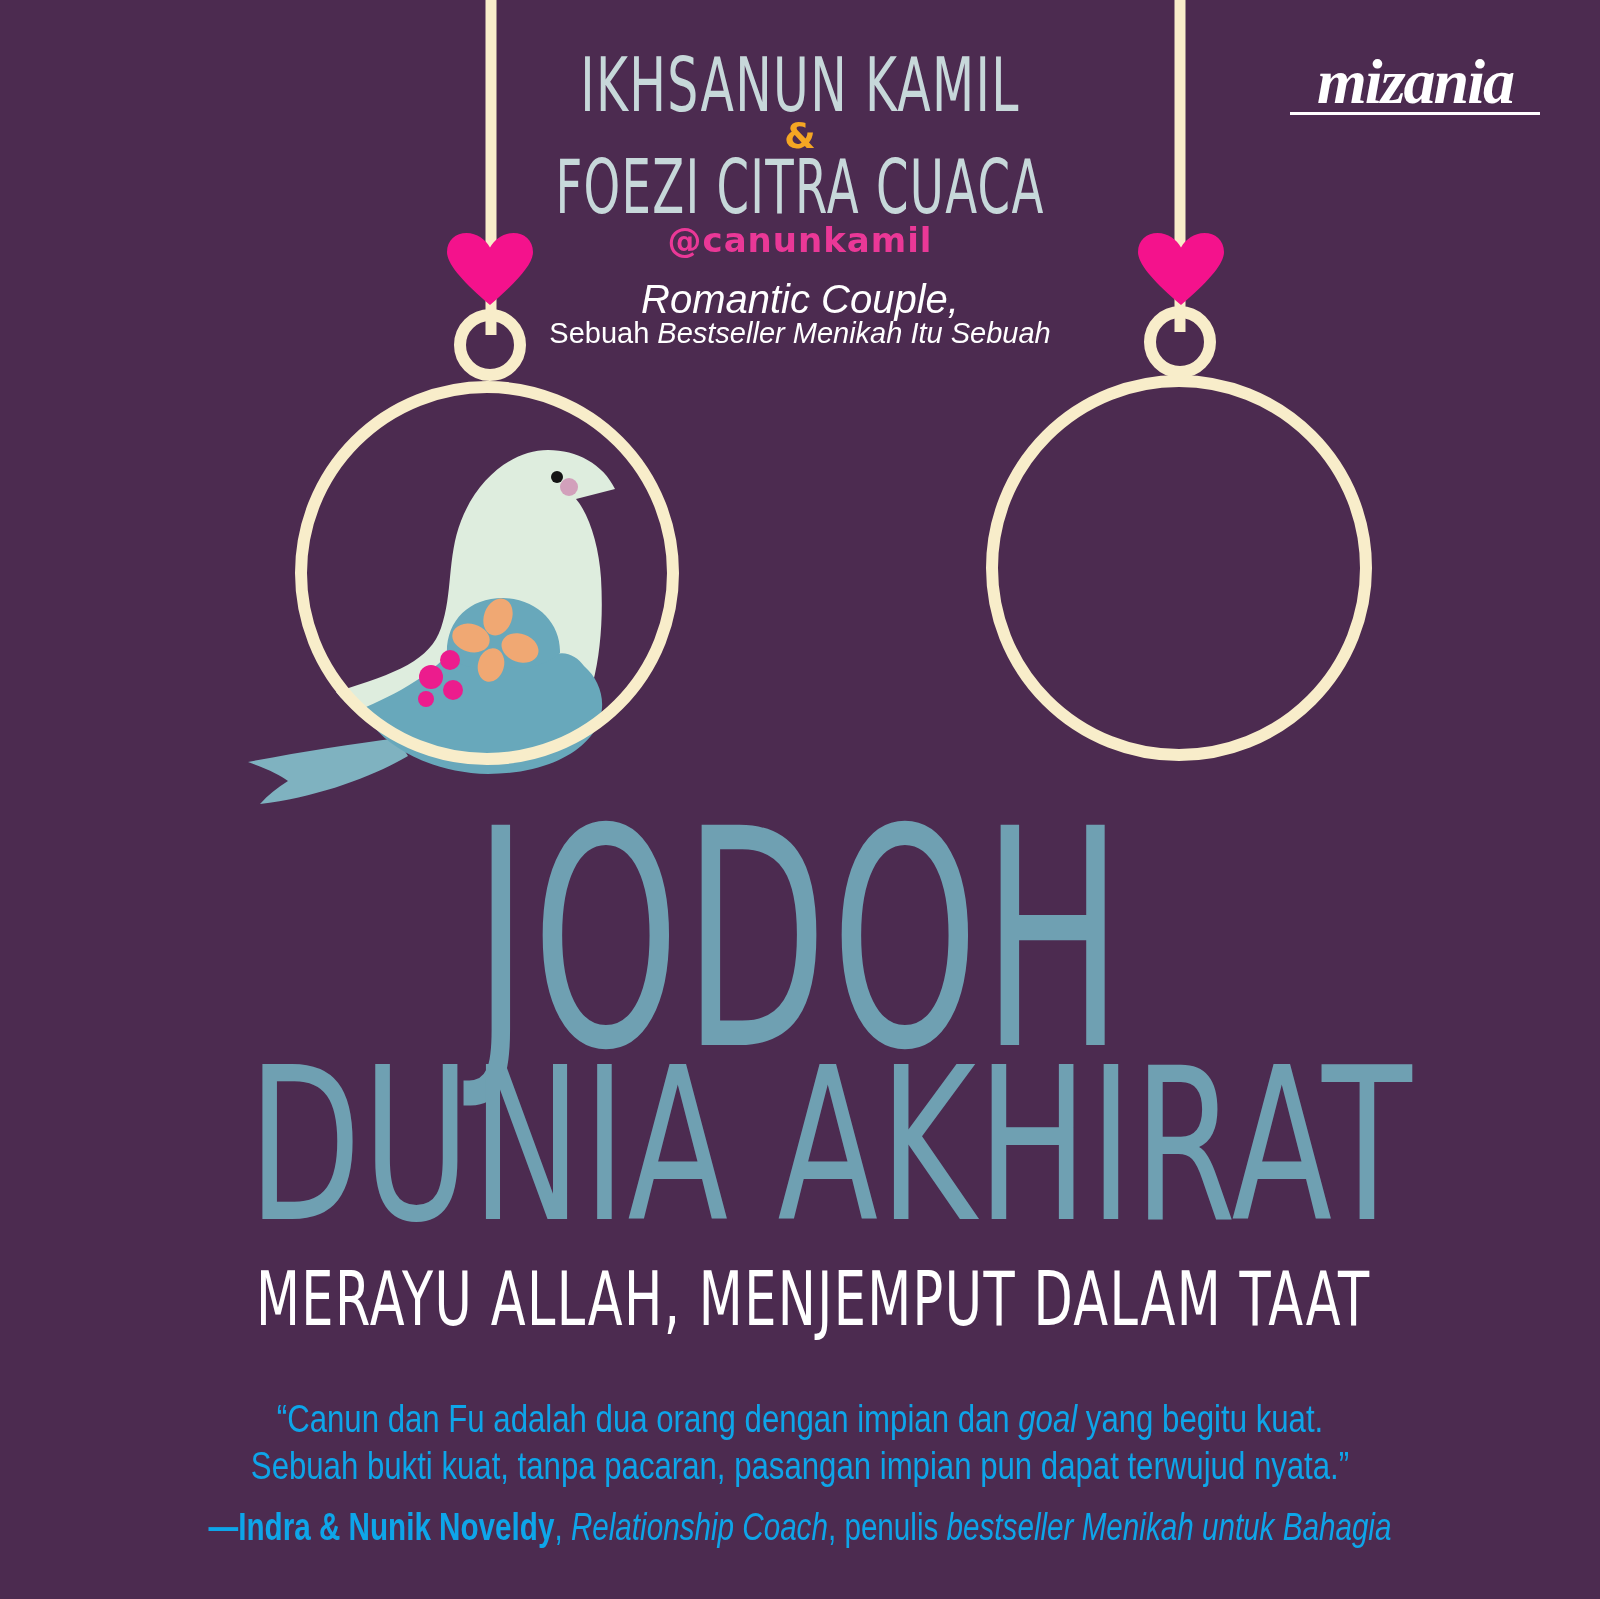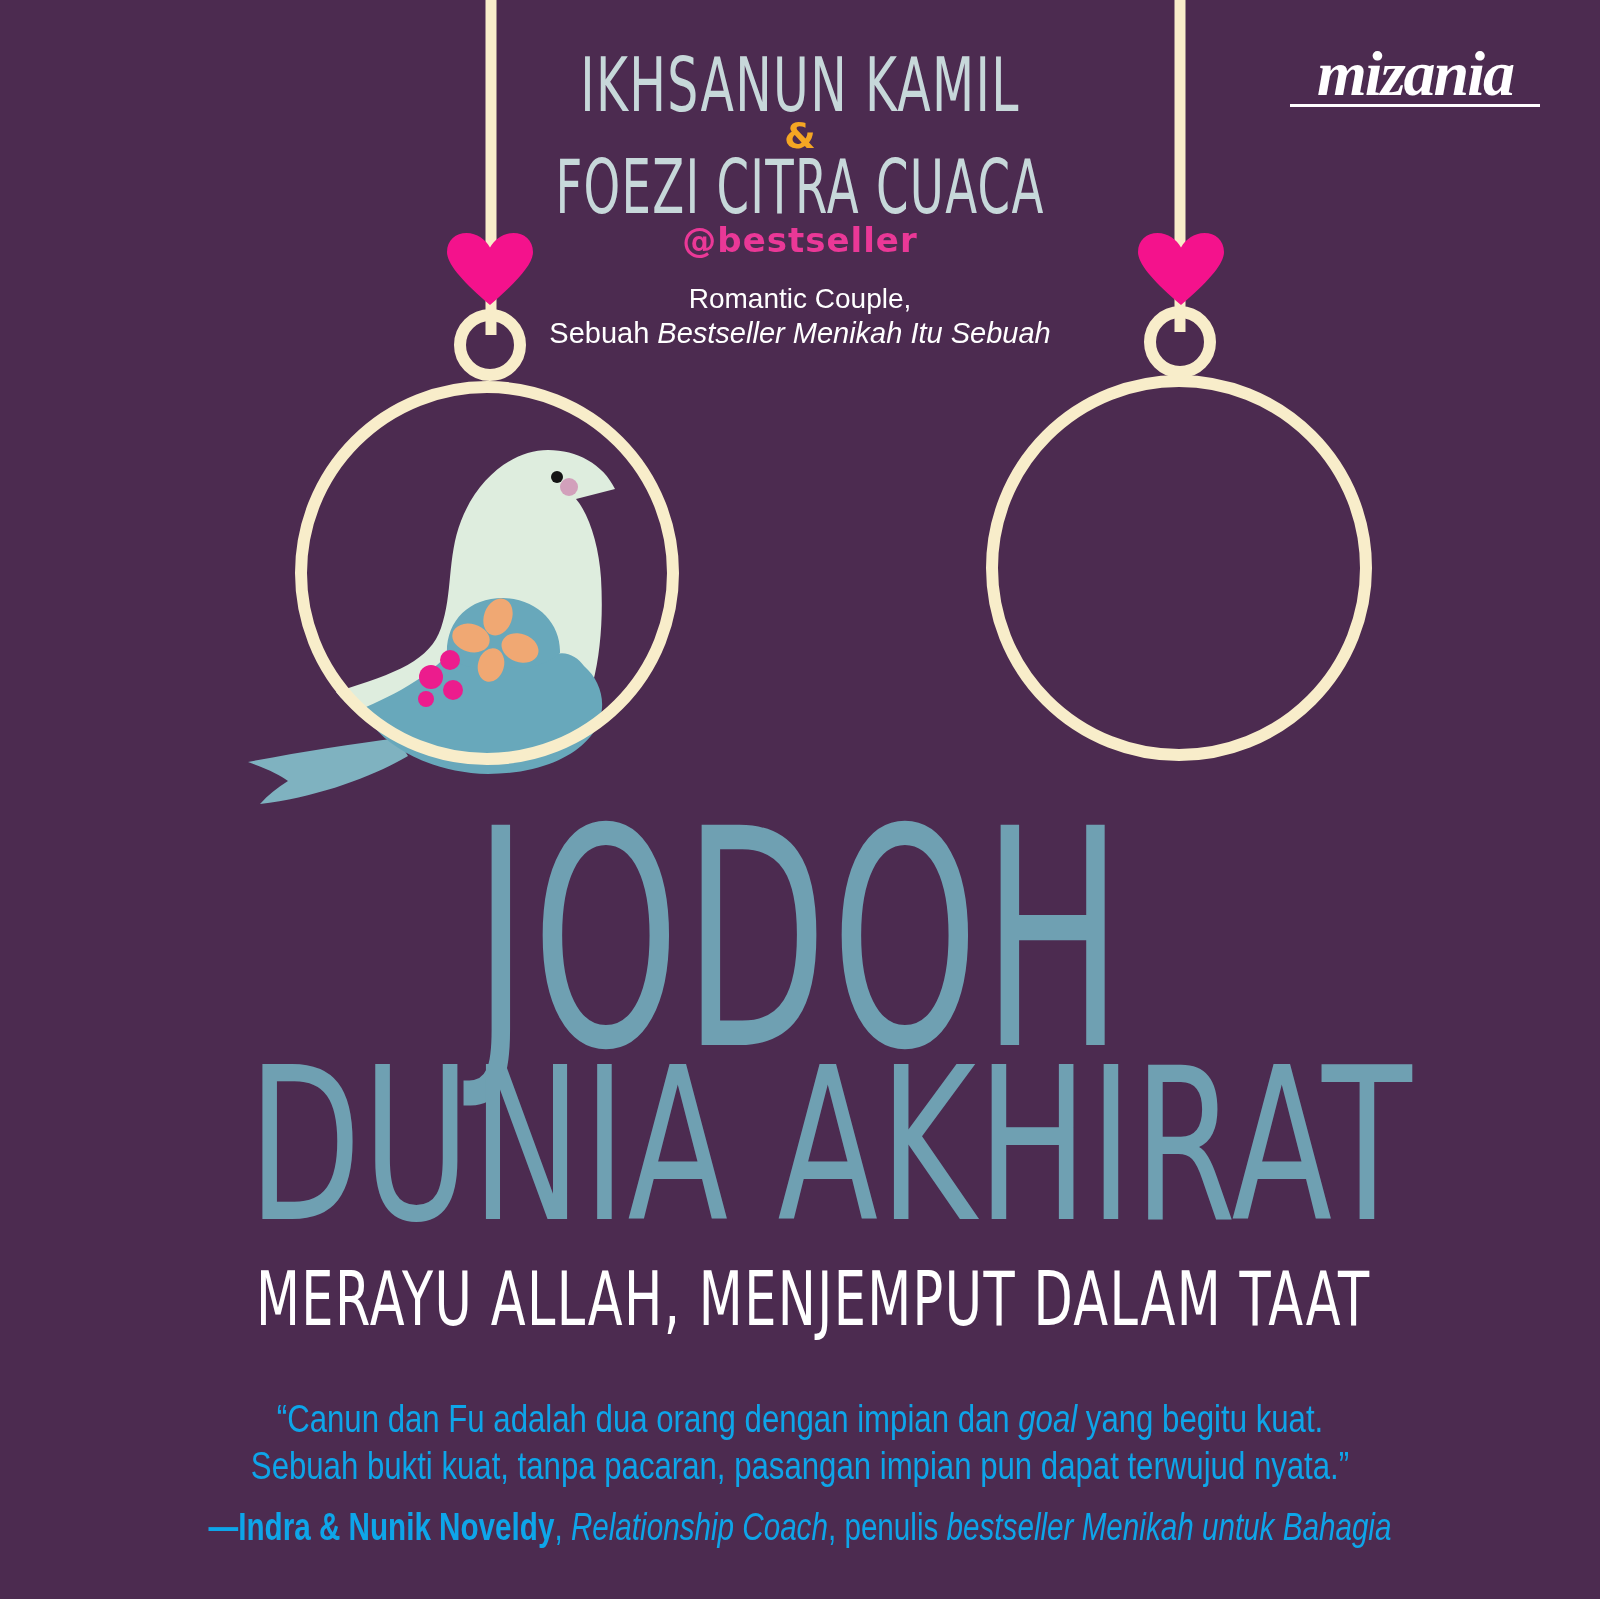--- a/index.html
+++ b/index.html
@@ -19,27 +19,27 @@
     font-size:74px;line-height:70px;letter-spacing:2px;
     color:var(--author-blue,#C7D8DA);transform:scaleX(.66);
   }
   .author-name.second{transform:scaleX(.63);}
   .author-handle{
     font-size:34px;line-height:36px;font-weight:bold;letter-spacing:1px;
     color:var(--handle-pink,#EA3897);
   }
   .amp{font-size:36px;line-height:32px;font-weight:bold;color:var(--ampersand-orange,#F5A623);}
   .cred{font-size:29px;line-height:34px;color:#FFFFFF;}
-  .cred.first{margin-top:24px;font-size:28px;}
+  .cred.first{margin-top:24px;font-style:italic;font-size:40px;}
   .it{font-style:italic;}
   .b{font-weight:bold;}
 
   
   .logo{
-    position:absolute;top:44px;left:1290px;width:250px;z-index:2;
+    position:absolute;top:52px;left:1290px;width:250px;z-index:2;
     text-align:center;color:#FFFFFF;
     font-family:"Liberation Serif",serif;font-style:italic;font-weight:bold;
     font-size:64px;line-height:60px;letter-spacing:-2px;
     border-bottom:3px solid #FFFFFF;
   }
 
   
   .title1{top:790px;font-size:302px;line-height:1;letter-spacing:6px;
     color:var(--title-blue,#6FA0B2);transform:scaleX(.62);}
   .title2{top:1039px;font-size:213px;line-height:1;letter-spacing:2px;
@@ -98,21 +98,21 @@
     <circle cx="487" cy="573" r="186" fill="none" style="stroke:var(--cream,#F8EDCA)" stroke-width="12"></circle>
     <circle cx="1179" cy="568" r="187" fill="none" style="stroke:var(--cream,#F8EDCA)" stroke-width="12"></circle>
   </svg>
 
   <div class="logo">mizania</div>
 
   <div class="txt top-block">
     <span class="line hand author-name">IKHSANUN KAMIL</span>
     <span class="line hand amp">&amp;</span>
     <span class="line hand author-name second">FOEZI CITRA CUACA</span>
-    <span class="line hand author-handle">@bestseller</span>
+    <span class="line hand author-handle">@canunkamil</span>
     <span class="line cred first">Romantic Couple,</span>
     <span class="line cred"><span>Sebuah </span><span class="it">Bestseller Menikah Itu Sebuah</span></span>
   </div>
 
   <div class="txt title1">
     <span class="line hand">JODOH</span>
   </div>
   <div class="txt title2">
     <span class="line hand">DUNIA AKHIRAT</span>
   </div>

